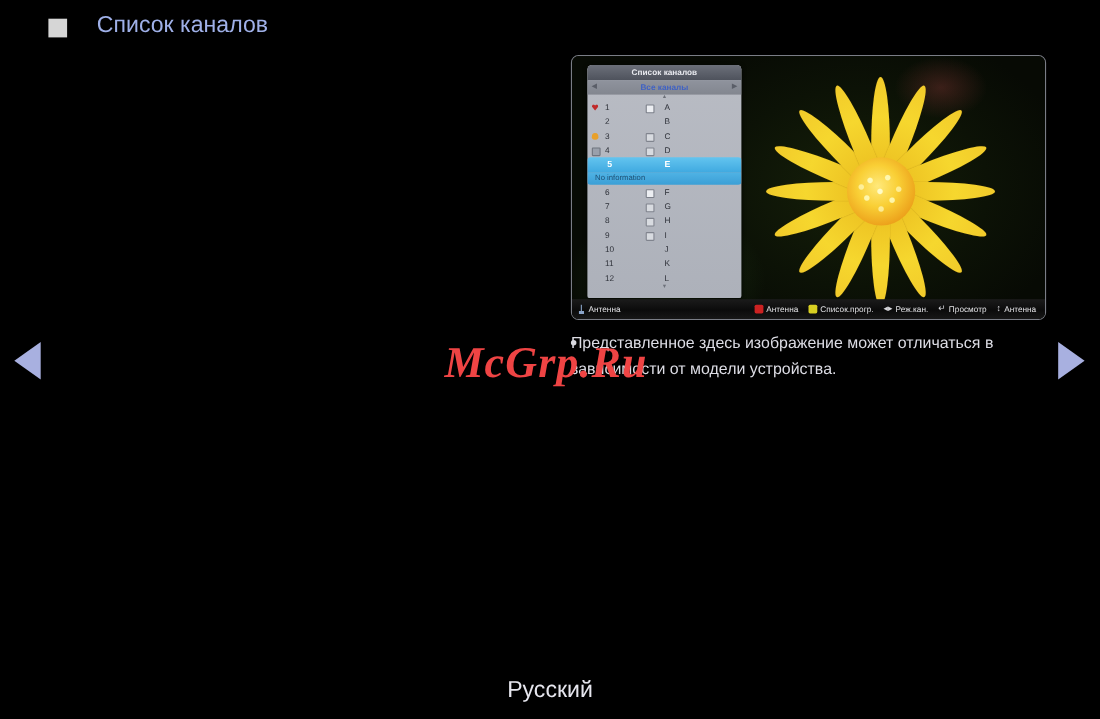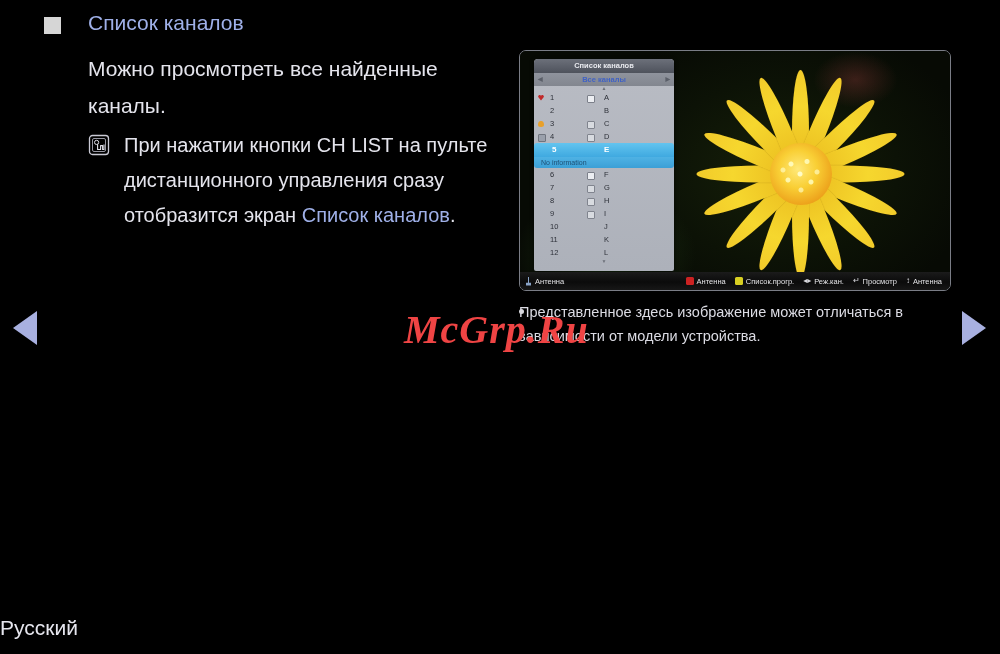--- a/index.html
+++ b/index.html
@@ -382,48 +382,36 @@
     right: 14px;
     border-left: 24px solid #a8b0e0;
   }
 
   
   .footer-lang {
     position: absolute;
     left: 0;
     right: 0;
     top: 616px;
-    text-align: left;
+    text-align: center;
     font-size: 21px;
     color: #e6e6ee;
   }
 </style>
 </head>
 <body>
 
 <div class="left-col">
 
   <div class="heading-row">
     <div class="bullet-square"></div>
     <div class="heading-text">Список каналов</div>
   </div>
 
-  <div class="para-body">Можно просмотреть все найденные каналы.</div>
-
-  <div class="para-note">
-    <span class="note-icon">
-      <svg width="22" height="22" viewBox="0 0 22 22">
-        <rect x="1.5" y="1.5" width="19" height="19" rx="3" ry="3" fill="none" stroke="#c9c9d4" stroke-width="1.3"></rect>
-        <rect x="4.5" y="4.5" width="13" height="13" rx="1.5" ry="1.5" fill="none" stroke="#a8a8b4" stroke-width="0.9"></rect>
-        <circle cx="8.6" cy="8.4" r="2.1" fill="none" stroke="#e0e0e8" stroke-width="1"></circle>
-        <path d="M9.6 10.2 L9.6 15.5 L12.6 15.5 L12.6 11.6 L14.6 11.6 L14.6 15.5 L16 15.5 L16 10.6" fill="none" stroke="#e0e0e8" stroke-width="1.1" stroke-linejoin="round"></path>
-      </svg>
-    </span>
-    <div class="note-text"><span>При нажатии кнопки CH LIST на пульте дистанционного управления сразу отобразится экран </span><span class="accent">Список каналов</span><span>.</span></div>
-  </div>
+
 </div>
 
 <div class="tv-panel">
 
   <div class="tv-photo">
     <div class="flower">
       <div class="petal" style="transform:rotate(0deg)"></div>
       <div class="petal" style="transform:rotate(22.5deg)"></div>
       <div class="petal" style="transform:rotate(45deg)"></div>
       <div class="petal" style="transform:rotate(67.5deg)"></div>

